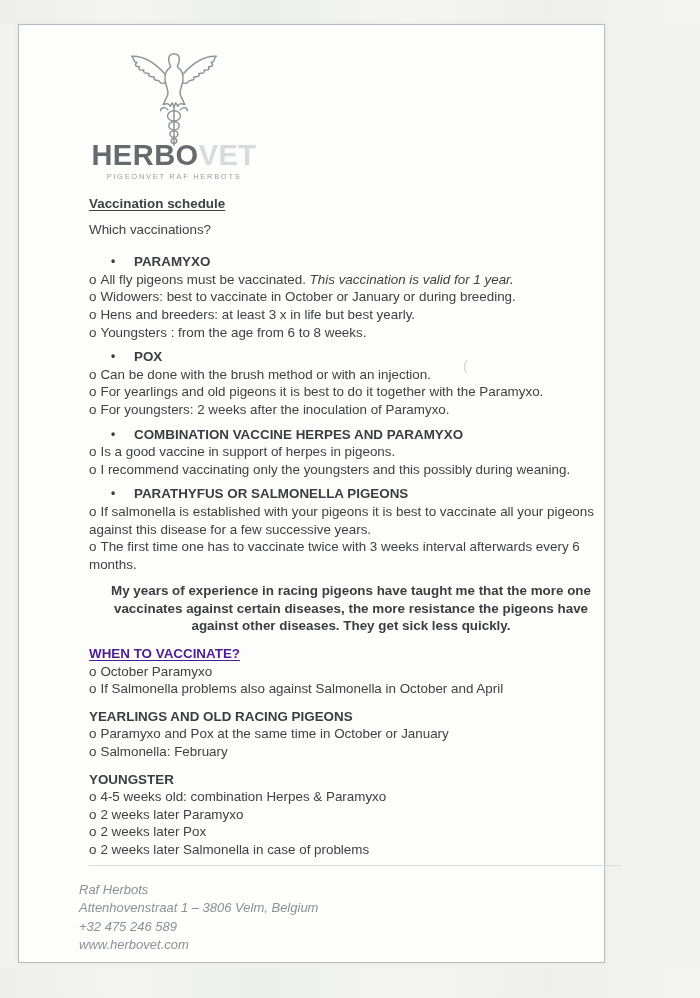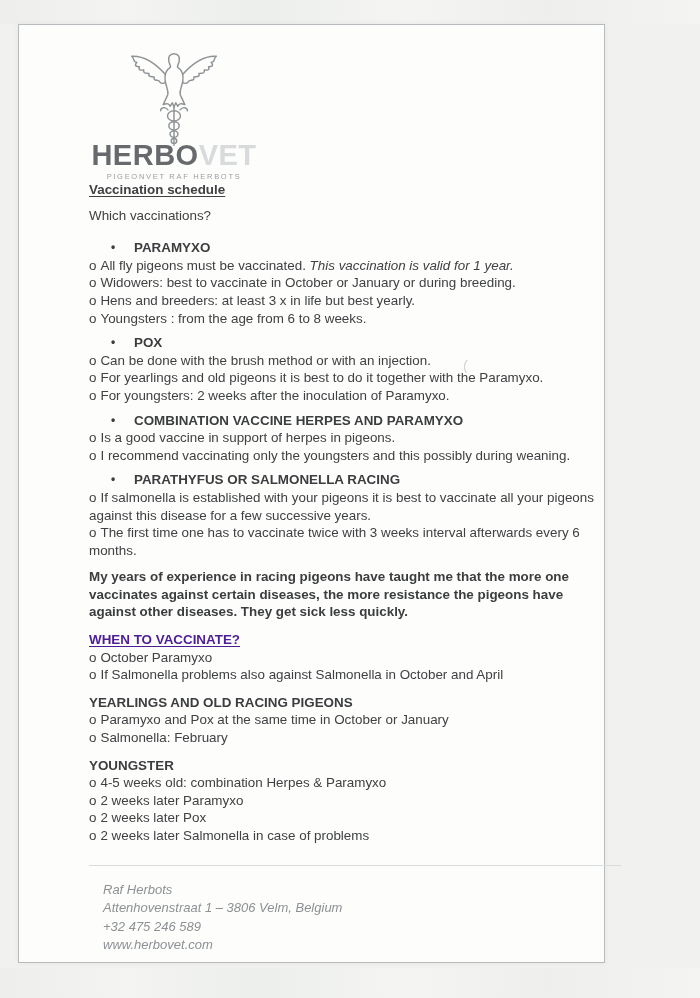--- a/index.html
+++ b/index.html
@@ -61,20 +61,21 @@
 
   
   .content {
     margin-left: 70px;
     width: 524px;
     color: #3f4142;
     font-size: 13.4px;
     line-height: 17.6px;
   }
   .doc-title {
+    margin-top: 14px;
     font-weight: 600;
     text-decoration: underline;
     text-underline-offset: 2px;
   }
   .question { margin-top: 8px; }
 
   .sec-head {
     margin-top: 7px;
     padding-left: 22px;
     font-weight: 700;
@@ -87,20 +88,21 @@
     font-size: 12px;
   }
   .item { margin: 0; }
   .marker { padding-right: 4px; }
   .it { font-style: italic; }
 
   .bold-note {
     margin: 9px 0 0 0;
     font-weight: 700;
     color: #3b3d3e;
+    text-align: center;
   }
   .when-title {
     margin-top: 10px;
     font-weight: 700;
     color: #4c1d95;
     text-decoration: underline;
     text-underline-offset: 2px;
   }
   .group-head {
     margin-top: 10px;
@@ -112,21 +114,21 @@
   .footer-rule {
     position: absolute;
     left: 70px;
     width: 532px;
     bottom: 96px;
     height: 1px;
     background: #dadddd;
   }
   .footer {
     position: absolute;
-    left: 84px;
+    left: 60px;
     bottom: 7px;
     font-style: italic;
     font-size: 13px;
     line-height: 18.6px;
     color: #8d9194;
   }
 
   
   .artifact {
     position: absolute;
@@ -193,21 +195,21 @@
 
     <div class="sec-head">
       <span class="bullet">•</span>
       <span>COMBINATION VACCINE HERPES AND PARAMYXO</span>
     </div>
     <div class="item"><span class="marker">o</span><span>Is a good vaccine in support of herpes in pigeons.</span></div>
     <div class="item"><span class="marker">o</span><span>I recommend vaccinating only the youngsters and this possibly during weaning.</span></div>
 
     <div class="sec-head">
       <span class="bullet">•</span>
-      <span>PARATHYFUS OR SALMONELLA RACING</span>
+      <span>PARATHYFUS OR SALMONELLA PIGEONS</span>
     </div>
     <div class="item"><span class="marker">o</span><span>If salmonella is established with your pigeons it is best to vaccinate all your pigeons against this disease for a few successive years.</span></div>
     <div class="item"><span class="marker">o</span><span>The first time one has to vaccinate twice with 3 weeks interval afterwards every 6 months.</span></div>
 
     <p class="bold-note">My years of experience in racing pigeons have taught me that the more one vaccinates against certain diseases, the more resistance the pigeons have against other diseases. They get sick less quickly.</p>
 
     <div class="when-title">WHEN TO VACCINATE?</div>
 
     <div class="item"><span class="marker">o</span><span>October Paramyxo</span></div>
     <div class="item"><span class="marker">o</span><span>If Salmonella problems also against Salmonella in October and April</span></div>

